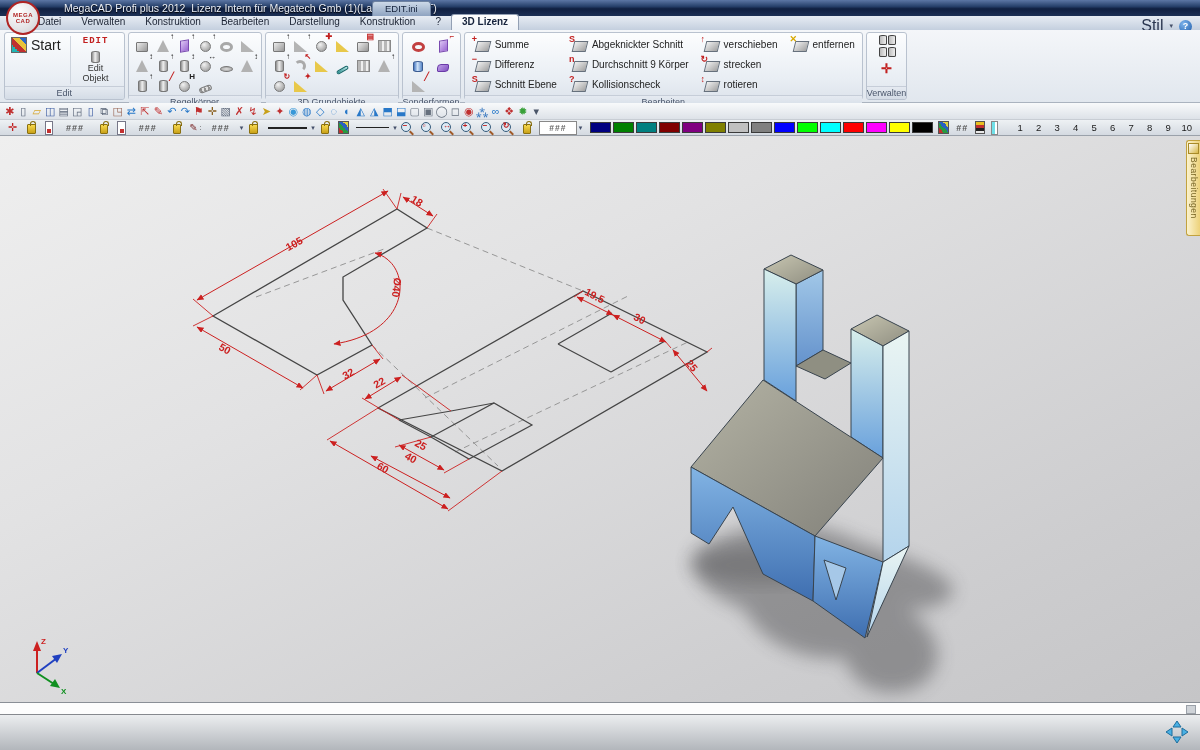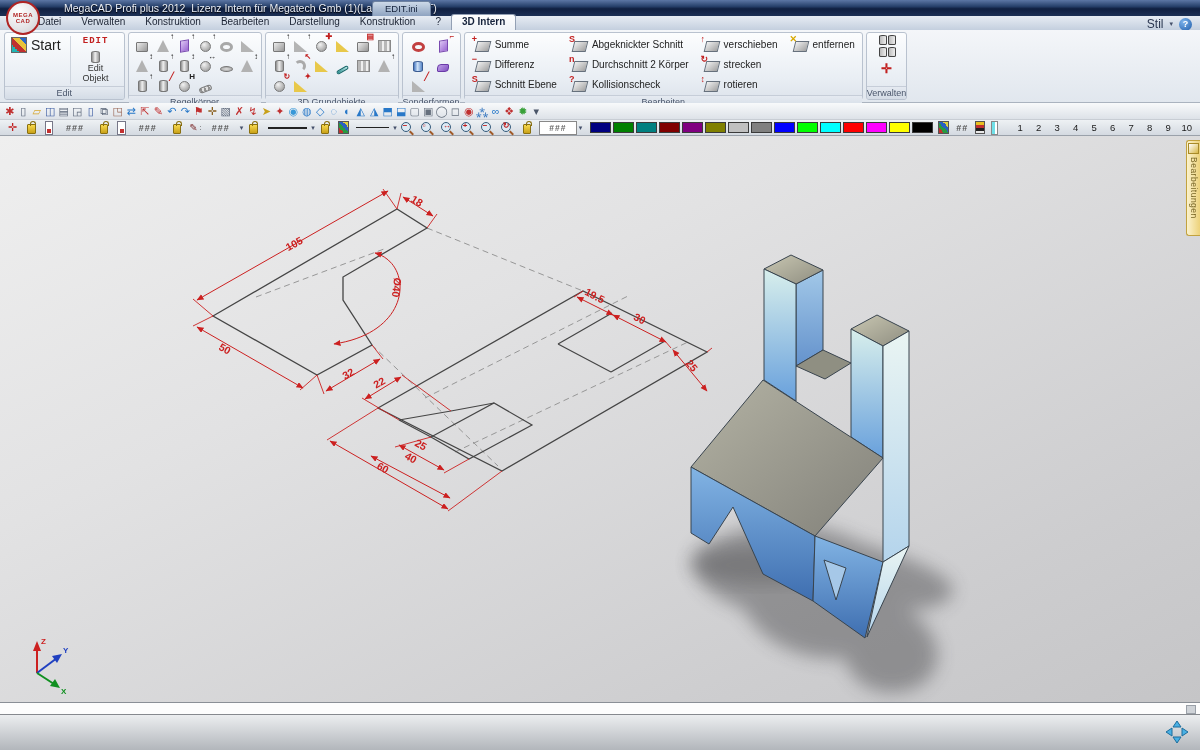--- a/index.html
+++ b/index.html
@@ -19,21 +19,21 @@
     align-items:center;justify-content:center;line-height:1;}
   #logo span{font-size:6px;font-weight:bold;color:#b02424;letter-spacing:.5px;}
   
   #menubar{position:absolute;left:0;top:16px;width:1200px;height:14px;
     background:linear-gradient(#e7ecf3,#c4cfde);display:flex;
     padding-left:28px;box-sizing:border-box;}
   .mitem{font-size:10px;color:#1c2434;padding:1px 10px;height:13px;line-height:12px;cursor:default;}
   .mitem.active{background:linear-gradient(#ffffff,#eef2f7);border:1px solid #93a0b4;border-bottom:none;
     border-radius:3px 3px 0 0;font-weight:bold;color:#16233c;}
   #menu-right{position:absolute;right:8px;top:1px;display:flex;align-items:center;gap:6px;}
-  #style-label{font-size:12px;color:#2a3650;}
+  #style-label{font-size:16px;color:#2a3650;}
   .dcaret{font-size:7px;color:#45506a;}
   #help-btn{width:13px;height:13px;border-radius:50%;background:radial-gradient(circle at 35% 30%,#7db4ec,#1d5aa8);
     color:#fff;font-size:9px;font-weight:bold;text-align:center;line-height:13px;}
   
   #ribbon{position:absolute;left:0;top:30px;width:1200px;height:73px;box-sizing:border-box;
     background:linear-gradient(#f4f6f9,#e1e7ee);border-bottom:1px solid #aab3bf;
     display:flex;align-items:stretch;gap:3px;padding:2px 4px;}
   .rgroup{display:flex;flex-direction:column;border:1px solid #b9c2cf;border-radius:3px;
     background:linear-gradient(#fcfdfe,#e9eef4 68%,#dee4ec);box-sizing:border-box;}
   .rbody{flex:1;display:flex;align-items:center;padding:1px 3px;}
@@ -150,21 +150,21 @@
 
   <div id="menubar">
     <div id="menu-items" style="display:flex;align-items:flex-end;">
         <div class="mitem">Datei</div>
         <div class="mitem">Verwalten</div>
         <div class="mitem">Konstruktion</div>
         <div class="mitem">Bearbeiten</div>
         <div class="mitem">Darstellung</div>
         <div class="mitem">Konstruktion</div>
         <div class="mitem">?</div>
-        <div class="mitem active">3D Intern</div>
+        <div class="mitem active">3D Lizenz</div>
       </div>
     <div id="menu-right">
       <span id="style-label">Stil</span>
       <span class="dcaret">▾</span>
       <span id="help-btn">?</span>
     </div>
   </div>
 
   <div id="ribbon">
     <div class="rgroup">
@@ -366,21 +366,21 @@
                 <span class="cub"></span>
                 <span class="ba">S</span>
               </span>
               <span class="lbl">Abgeknickter Schnitt</span>
             </div>
             <div class="bb">
               <span class="bico">
                 <span class="cub"></span>
                 <span class="ba">n</span>
               </span>
-              <span class="lbl">Durchschnitt 2 Körper</span>
+              <span class="lbl">Durchschnitt 9 Körper</span>
             </div>
             <div class="bb">
               <span class="bico">
                 <span class="cub"></span>
                 <span class="ba">?</span>
               </span>
               <span class="lbl">Kollisionscheck</span>
             </div>
             <div class="bb">
               <span class="bico">

